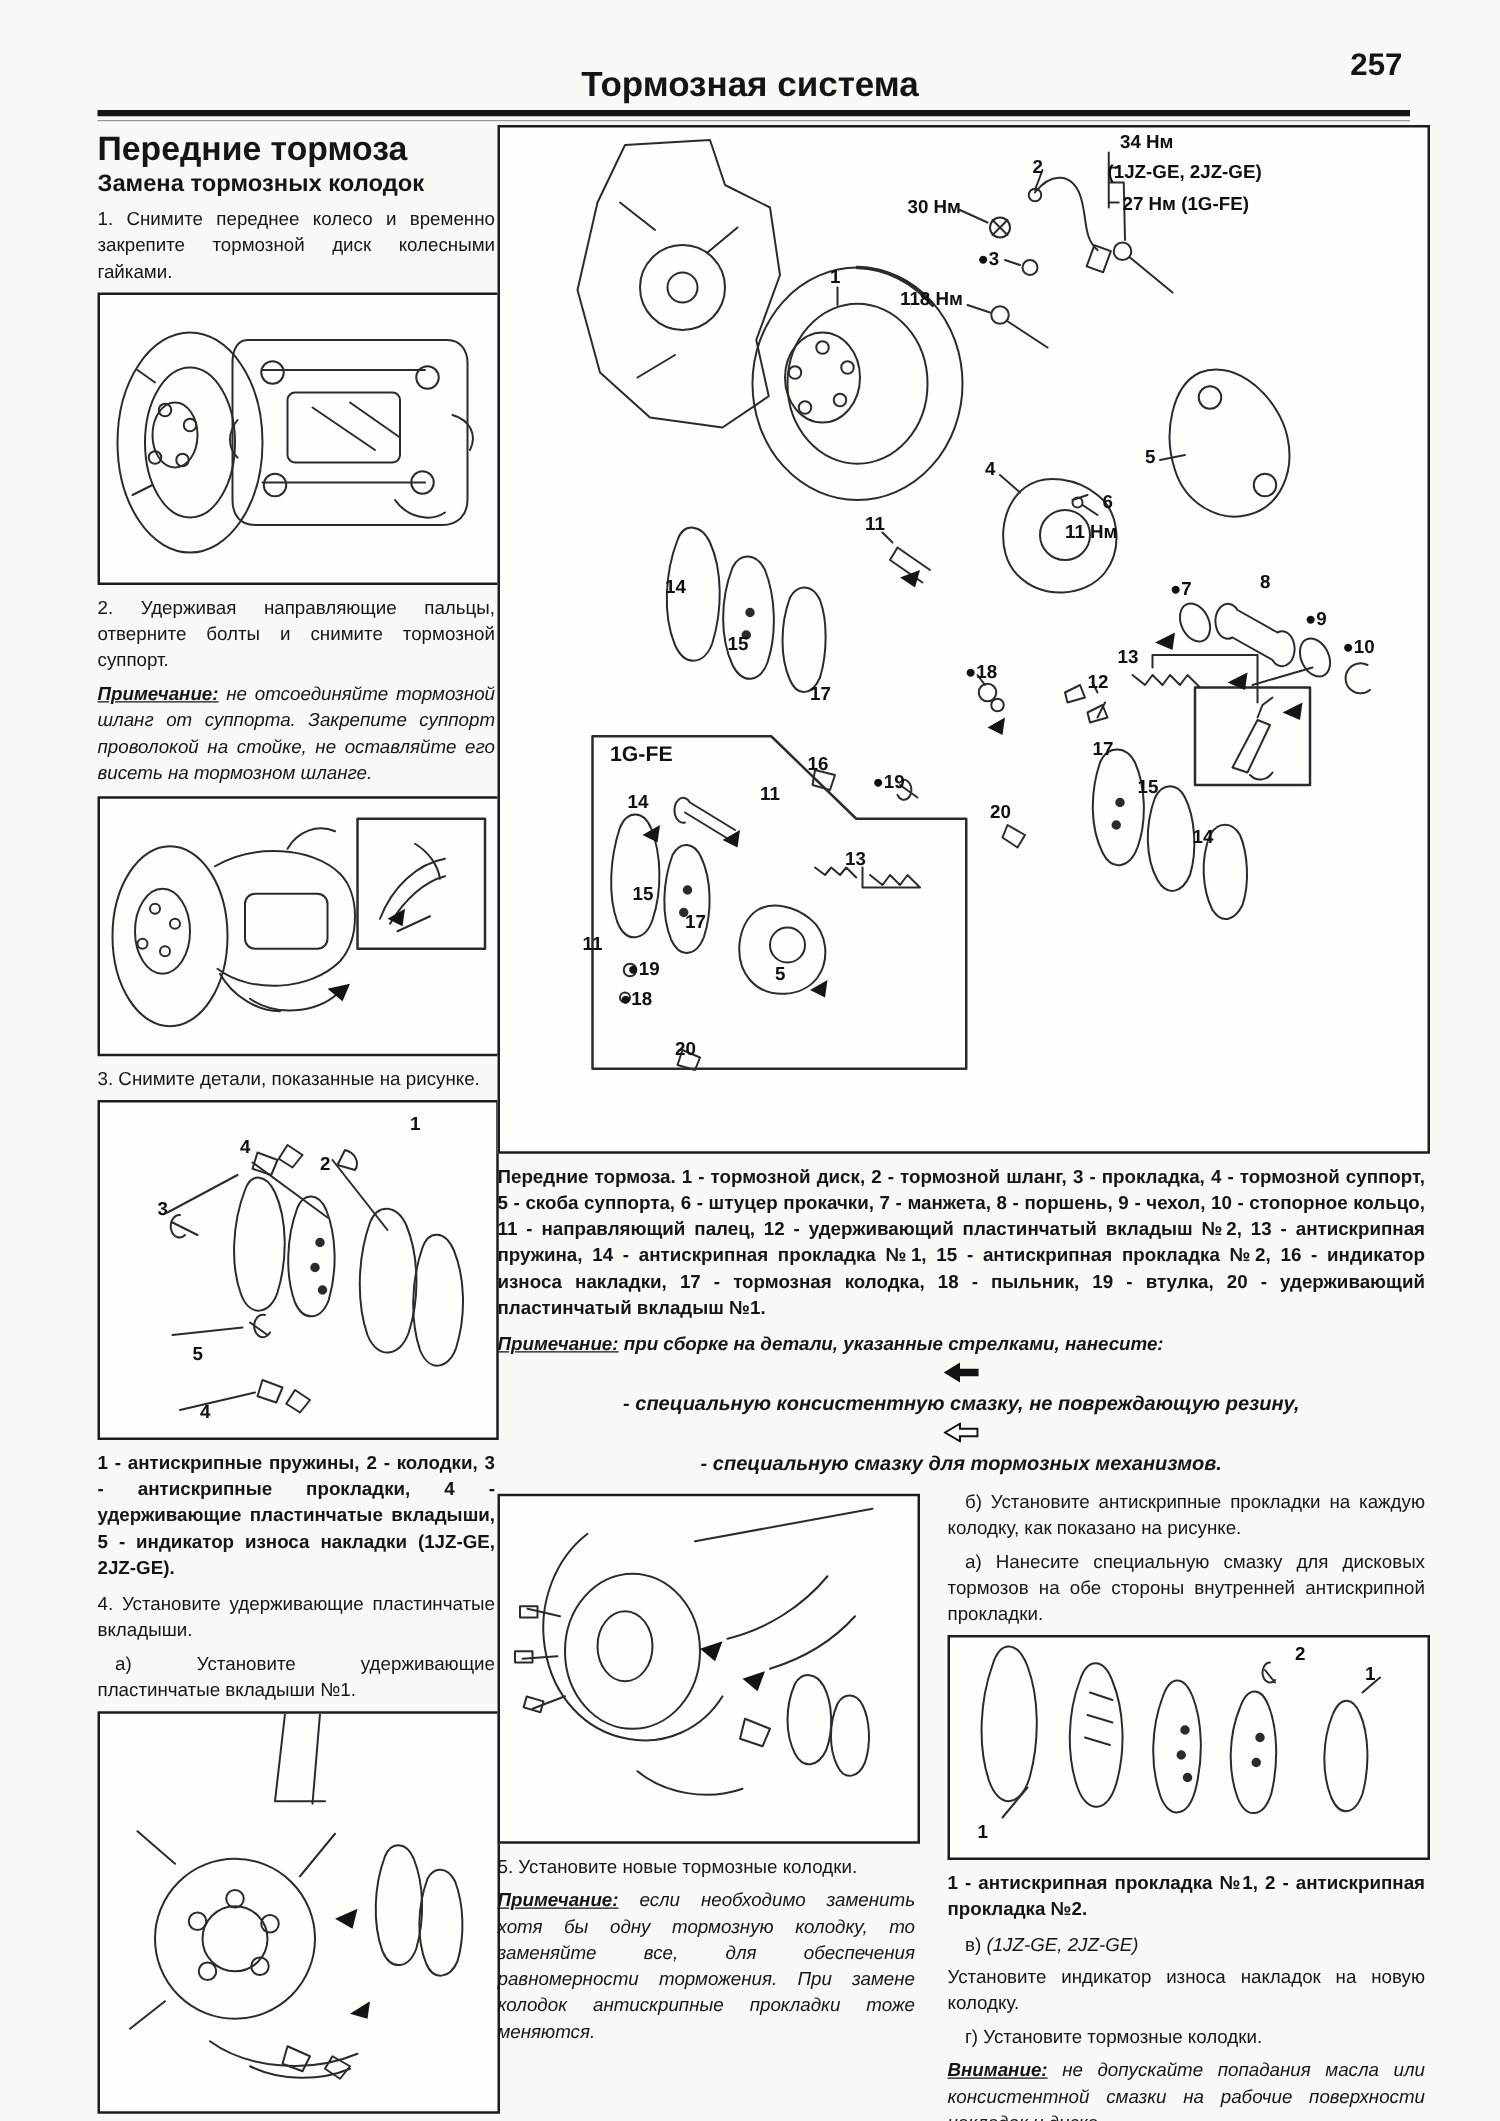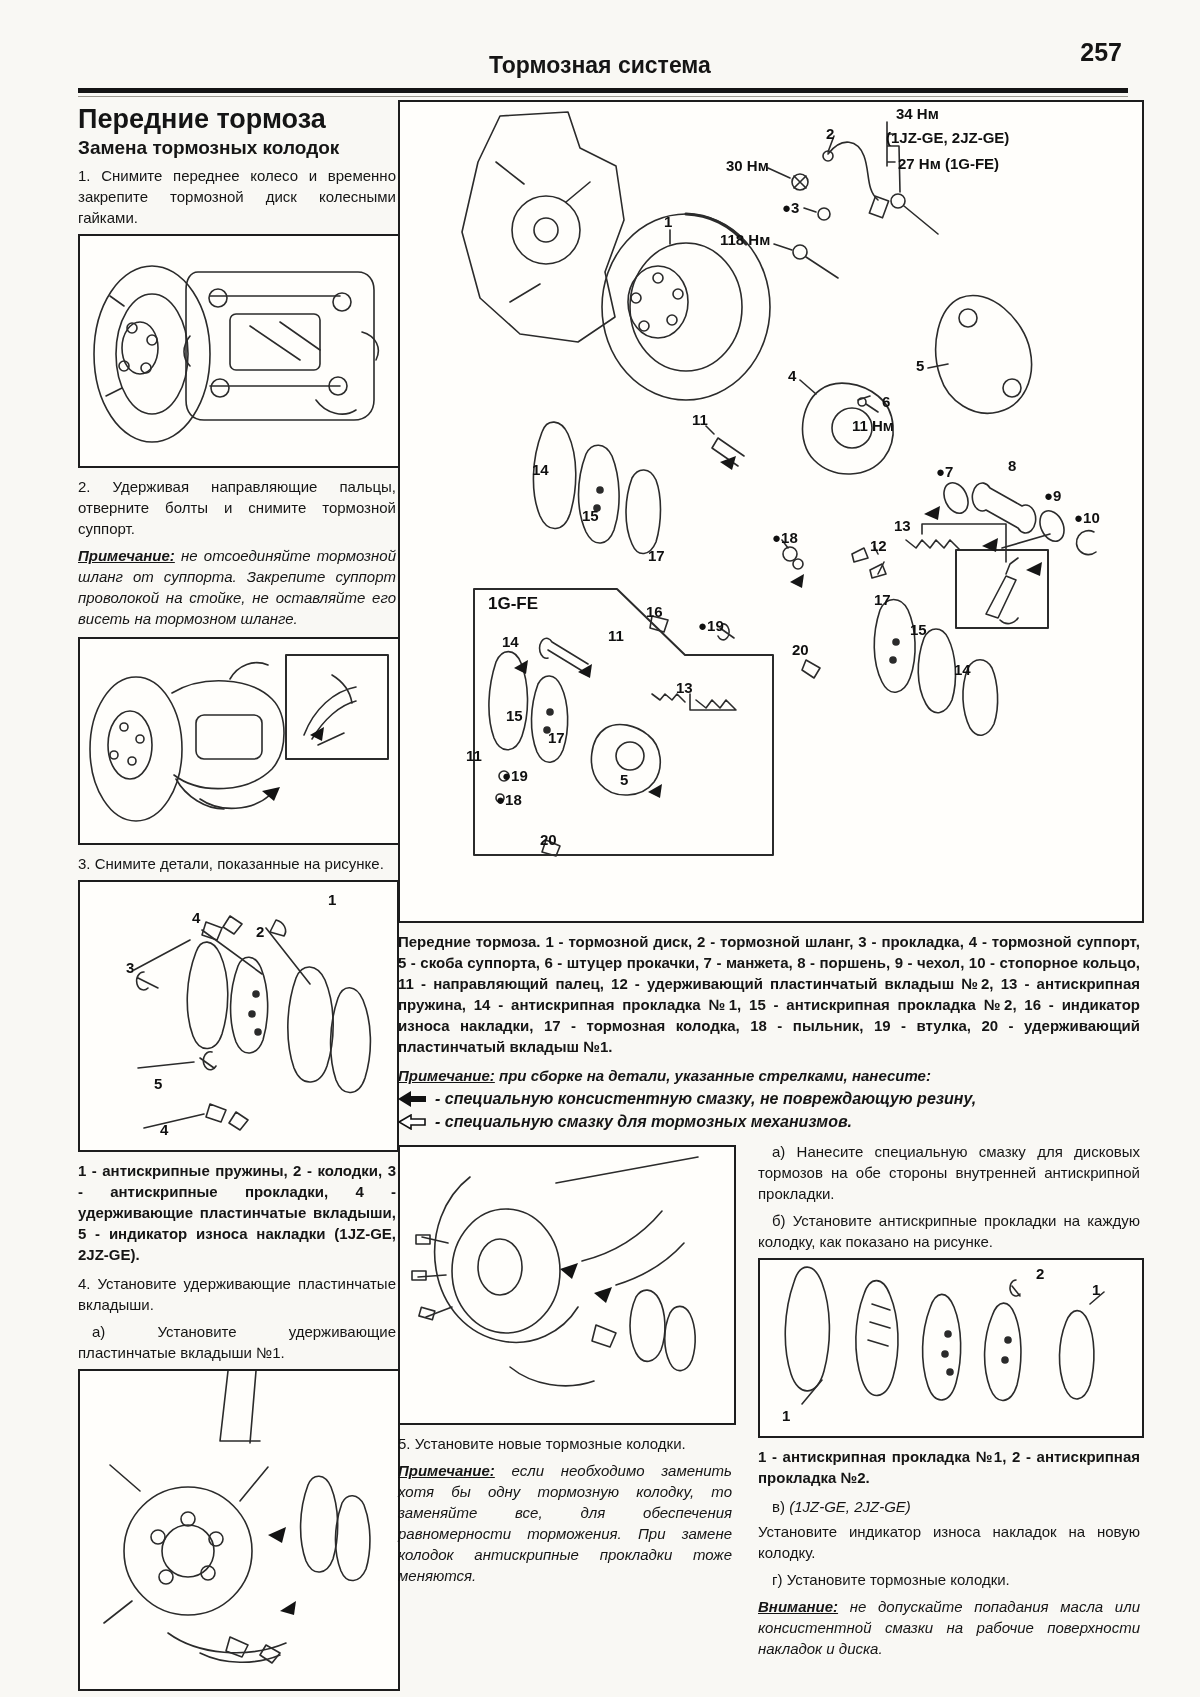--- a/index.html
+++ b/index.html
@@ -1,32 +1,32 @@
 <!DOCTYPE html>
 <html><head>
 <meta charset="utf-8">
 <style>
   html,body{margin:0;padding:0;background:#e9e7e2;}
   .page{position:relative;width:1200px;height:1697px;background:#f9f8f4;color:#151515;
         font-family:"Liberation Sans",sans-serif;overflow:hidden;}
   .header-title{position:absolute;left:600px;top:52px;transform:translateX(-50%);
-        font-size:23px;font-weight:bold;white-space:nowrap;}
+        font-size:28px;font-weight:bold;white-space:nowrap;}
   .page-num{position:absolute;right:78px;top:38px;font-size:25px;font-weight:bold;}
   .header-rule{position:absolute;left:78px;top:88px;width:1050px;height:5px;background:#141414;}
   .header-rule2{position:absolute;left:78px;top:96px;width:1050px;height:1px;background:#9a978f;}
   .col-left{position:absolute;left:78px;top:100px;width:318px;}
   .col-right{position:absolute;left:398px;top:100px;width:742px;}
   h1{font-size:27px;margin:4px 0 2px;font-weight:bold;}
   h2{font-size:19px;margin:0 0 6px;font-weight:bold;}
   p{font-size:15px;line-height:21px;margin:0 0 6px;text-align:justify;}
   .substep{text-indent:14px;}
   .figcap{font-weight:bold;margin:6px 0 8px;}
   .note{font-style:italic;margin:0 0 8px;}
   .nlabel{font-weight:bold;text-decoration:underline;}
-  .legend{font-weight:bold;font-style:italic;display:flex;align-items:center;gap:9px;margin:1px 0 5px;}
+  .legend{font-weight:bold;font-style:italic;display:flex;align-items:center;gap:9px;margin:1px 0 5px;flex-direction:column;}
   .legend .licon{flex:0 0 auto;display:inline-flex;}
   .fig{position:relative;border:2px solid #1d1d1d;background:#fffefb;margin:4px 0 8px;overflow:hidden;}
   .fig svg{display:block;}
   .callout{position:absolute;font-weight:bold;font-size:15px;color:#101010;white-space:nowrap;line-height:15px;}
   .callout-big{font-size:17px;margin-left:24px;}
   .subcols{display:flex;gap:26px;margin-top:10px;}
   .subcol-a{width:334px;}
   .subcol-b{width:382px;}
 </style>
 </head>
@@ -360,22 +360,22 @@
               <polygon points="178,116 160,122 172,132"></polygon>
               <polygon points="212,140 194,146 206,156"></polygon>
             </g>
           </svg>
         </div>
         <p>5. Установите новые тормозные колодки.</p>
         <p class="note"><span class="nlabel">Примечание:</span><span> если необходимо заменить хотя бы одну тормозную колодку, то заменяйте все, для обеспечения равномерности торможения. При замене колодок антискрипные прокладки тоже меняются.</span></p>
       </div>
 
       <div class="subcol-b">
+        <p class="substep">б) Установите антискрипные прокладки на каждую колодку, как показано на рисунке.</p>
         <p class="substep">а) Нанесите специальную смазку для дисковых тормозов на обе стороны внутренней антискрипной прокладки.</p>
-        <p class="substep">б) Установите антискрипные прокладки на каждую колодку, как показано на рисунке.</p>
         <div class="fig" style="width:382px;height:176px">
           <svg width="378" height="172" viewBox="0 0 378 172">
             <g fill="none" stroke="#2b2b2b" stroke-width="1.6" stroke-linecap="round" stroke-linejoin="round">
               <path d="M34,22 c-10,28 -12,64 -3,92 c8,24 26,22 33,-3 c8,-30 7,-64 -2,-88 c-8,-21 -22,-21 -28,-1 Z"></path>
               <path d="M104,34 c-10,26 -11,60 -2,86 c8,22 24,20 31,-3 c8,-28 6,-60 -3,-82 c-7,-19 -20,-19 -26,-1 Z"></path>
               <path d="M112,44 l18,6 M110,62 l20,6 M108,80 l20,6"></path>
               <path d="M170,48 c-9,24 -10,54 -2,78 c7,20 22,18 28,-3 c7,-26 6,-56 -2,-76 c-7,-17 -18,-17 -24,1 Z"></path>
               <circle cx="188" cy="74" r="3" fill="#2b2b2b"></circle>
                 <circle cx="185" cy="94" r="3" fill="#2b2b2b"></circle>
                 <circle cx="190" cy="112" r="3" fill="#2b2b2b"></circle>

